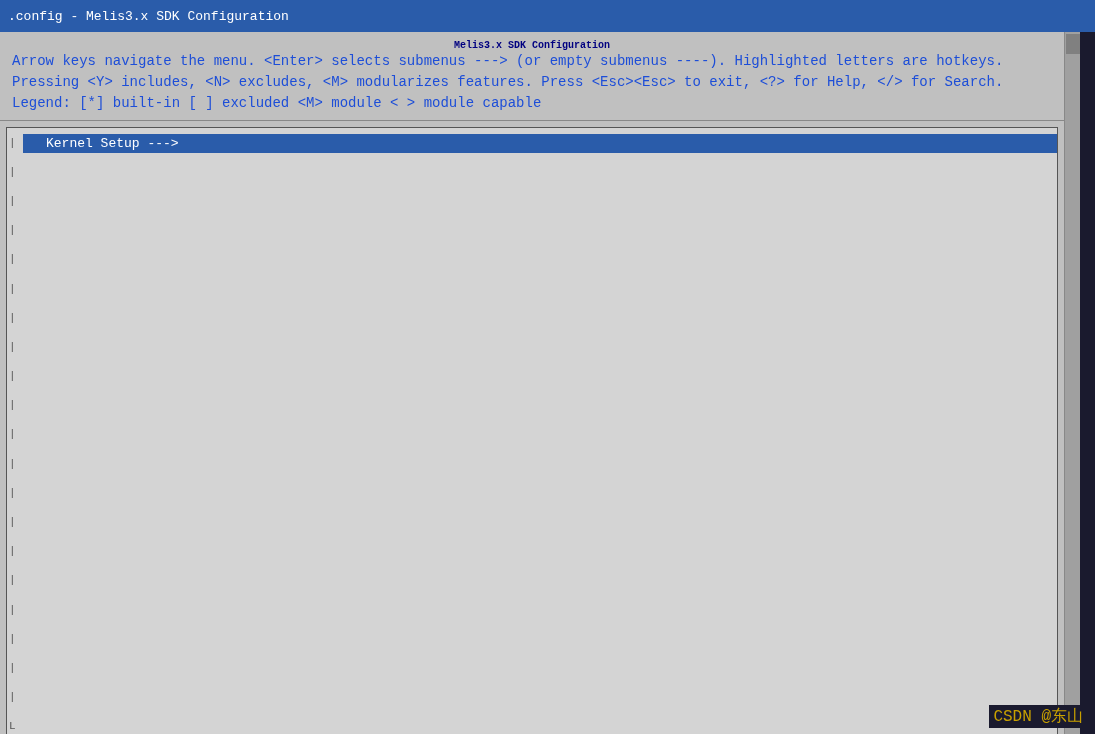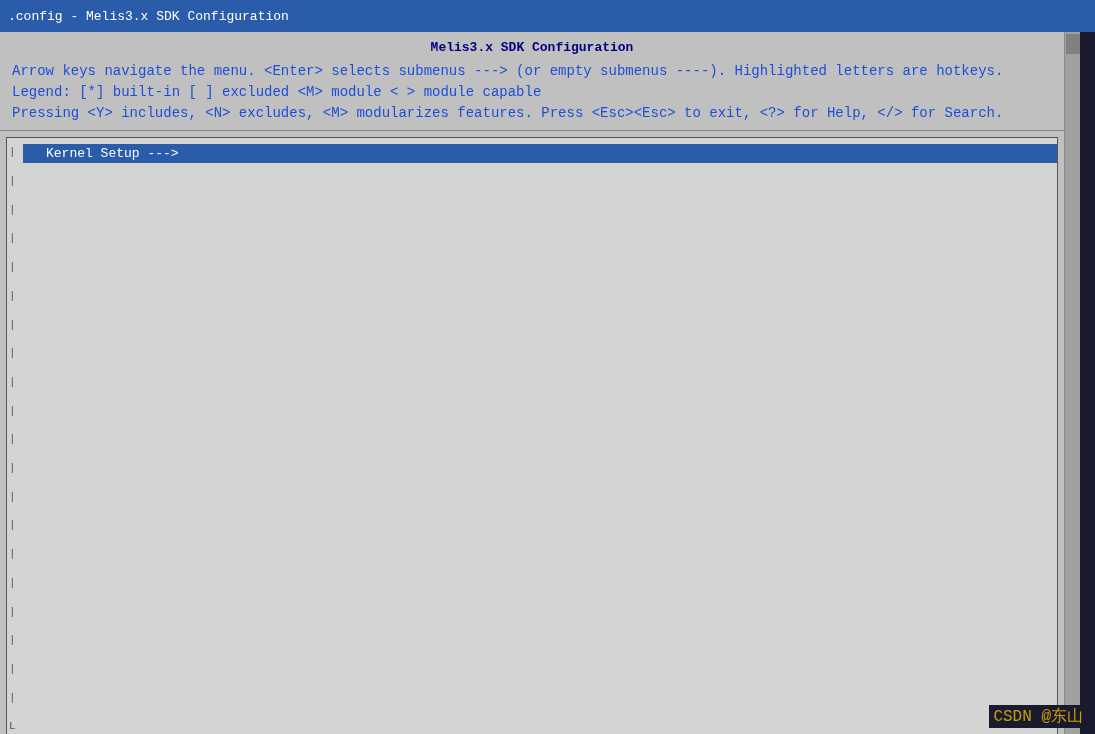--- a/index.html
+++ b/index.html
@@ -52,23 +52,23 @@
 
     .header-section {
       background: #c0c0c0;
       padding: 8px 12px 6px 12px;
       border-bottom: 1px solid #888;
     }
 
     .header-title {
       text-align: center;
       color: #000080;
-      font-size: 13px;
+      font-size: 10px;
       font-weight: bold;
-      margin-bottom: 6px;
+      margin-bottom: 0;
     }
 
     .header-text {
       font-size: 14px;
       color: #1d4ed8;
       line-height: 1.5;
       font-family: 'Courier New', Courier, monospace;
     }
 
     .menu-item {
@@ -149,22 +149,22 @@
   <span>.config - Melis3.x SDK Configuration</span>
 </div>
 
 <div class="window-wrapper">
   <div class="outer-container">
     <div class="content-area">
 
       <div class="header-section">
         <div class="header-title">Melis3.x SDK Configuration</div>
         <div class="header-text">Arrow keys navigate the menu.  &lt;Enter&gt; selects submenus ---&gt; (or empty submenus ----).  Highlighted letters are hotkeys.</div>
+        <div class="header-text">Pressing &lt;Y&gt; includes, &lt;N&gt; excludes, &lt;M&gt; modularizes features.  Press &lt;Esc&gt;&lt;Esc&gt; to exit, &lt;?&gt; for Help, &lt;/&gt; for Search.</div>
         <div class="header-text">Legend: [*] built-in  [ ] excluded  &lt;M&gt; module  &lt; &gt; module capable</div>
-        <div class="header-text">Pressing &lt;Y&gt; includes, &lt;N&gt; excludes, &lt;M&gt; modularizes features.  Press &lt;Esc&gt;&lt;Esc&gt; to exit, &lt;?&gt; for Help, &lt;/&gt; for Search.</div>
       </div>
 
       <div style="flex:1; margin:6px 6px 0 6px; background:#d4d4d4; border:1px solid #555; padding:6px 0; position:relative; overflow:hidden;">
 
         <div style="position:absolute; left:2px; top:0; bottom:0; display:flex; flex-direction:column; justify-content:space-around; pointer-events:none;">
           <span style="color:#555;font-size:11px;font-family:'Courier New',monospace;">|</span>
           <span style="color:#555;font-size:11px;font-family:'Courier New',monospace;">|</span>
           <span style="color:#555;font-size:11px;font-family:'Courier New',monospace;">|</span>
           <span style="color:#555;font-size:11px;font-family:'Courier New',monospace;">|</span>
           <span style="color:#555;font-size:11px;font-family:'Courier New',monospace;">|</span>

